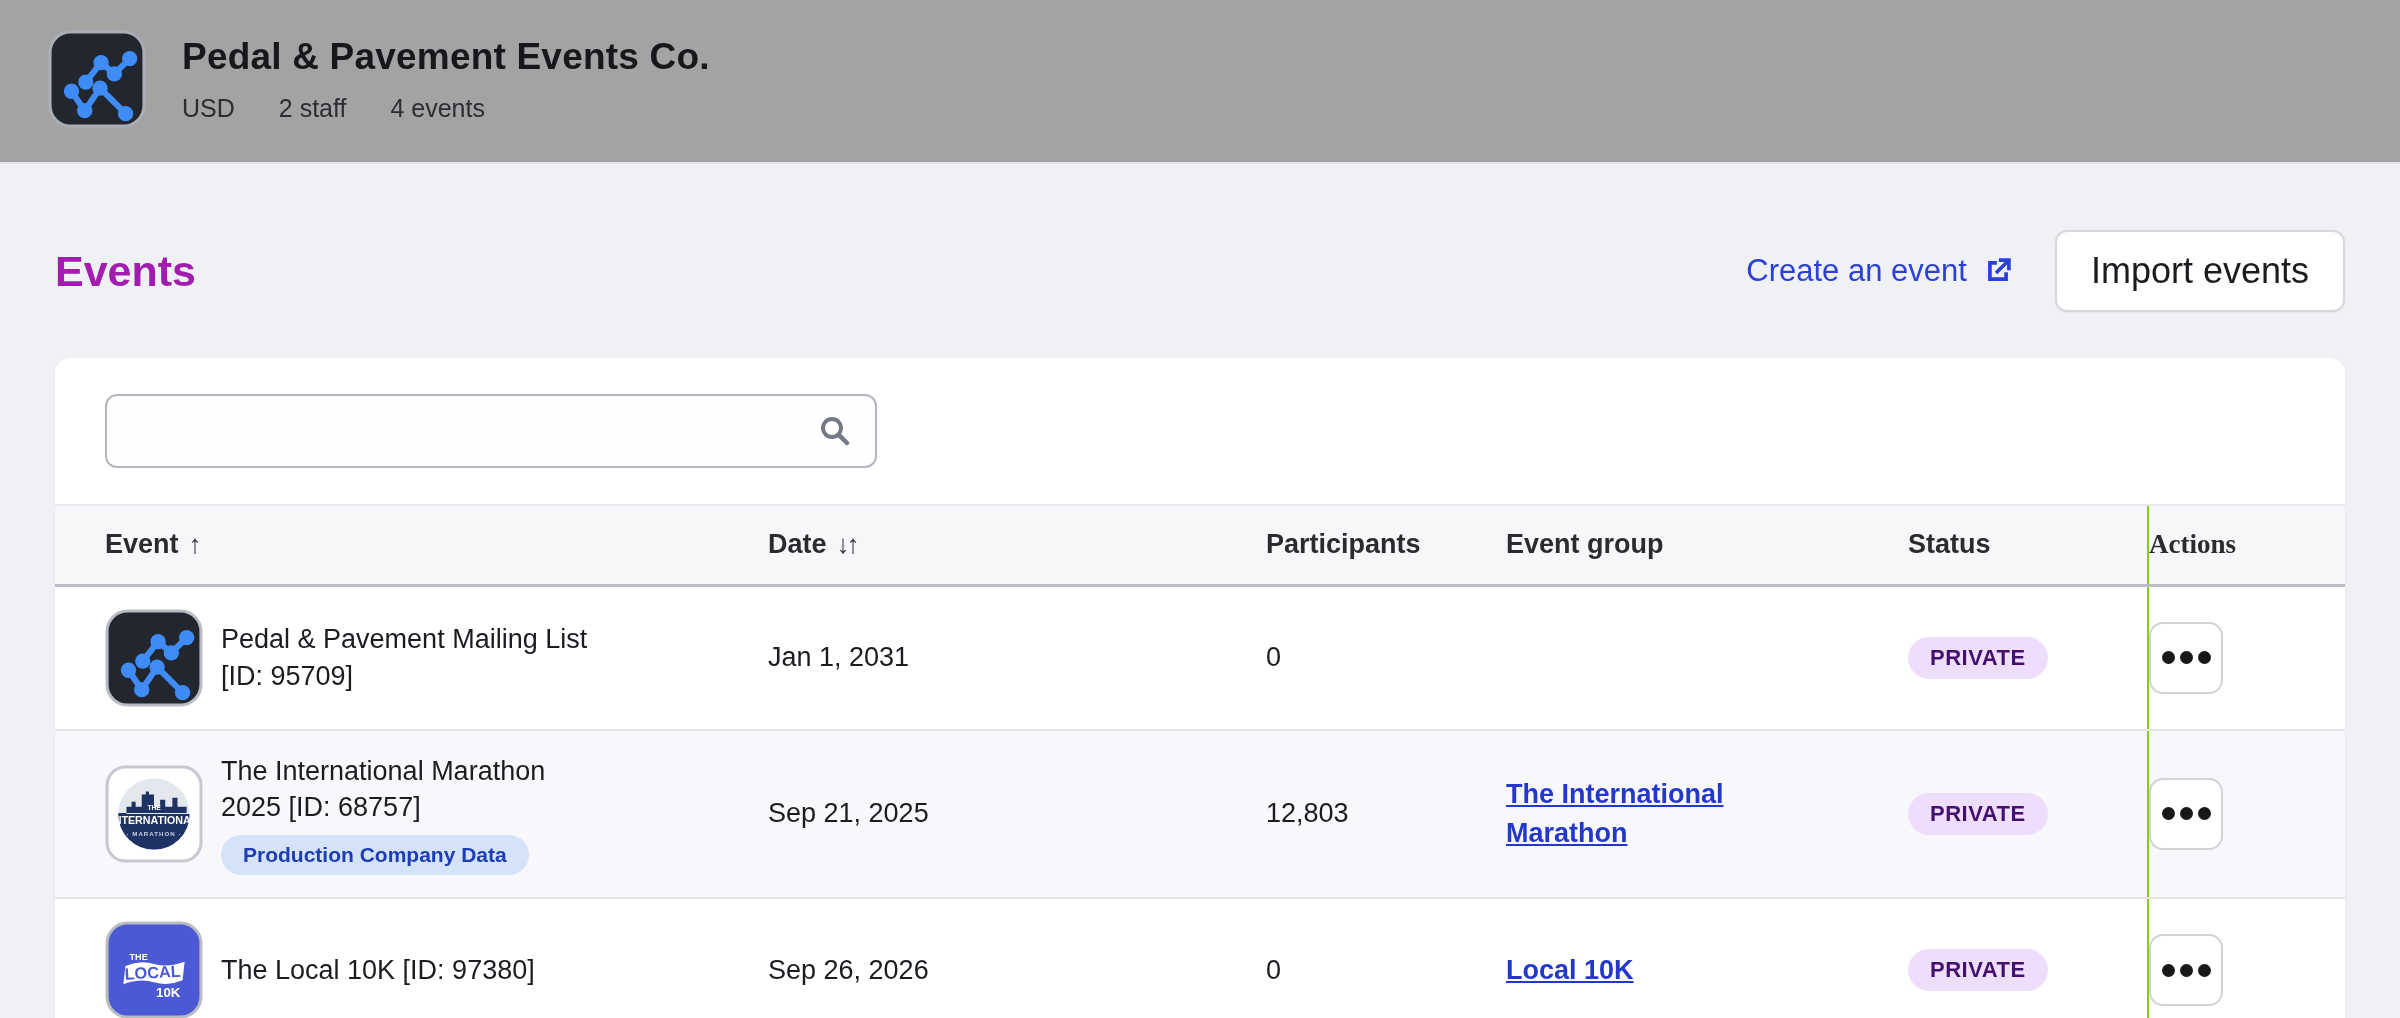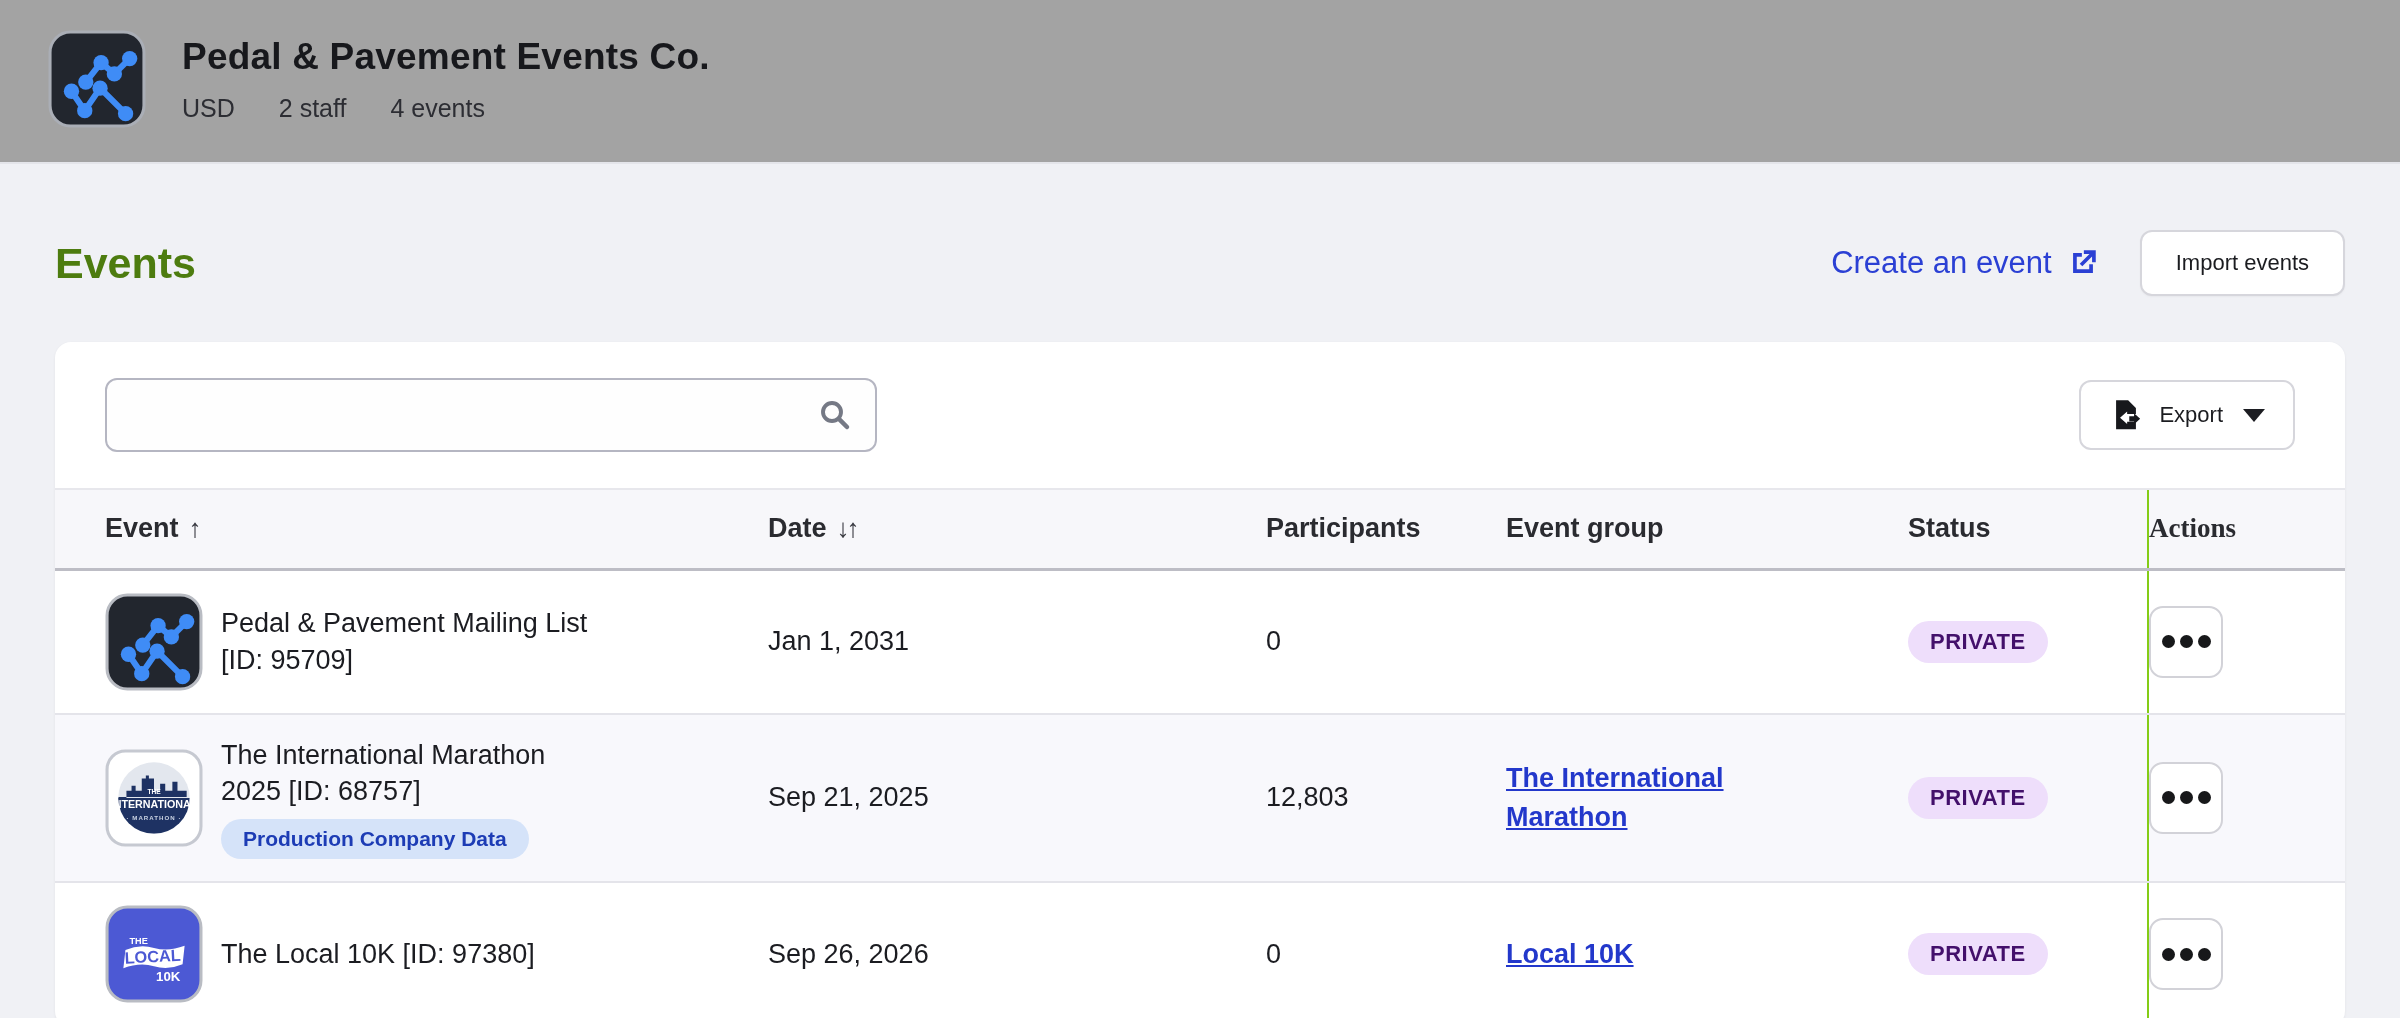--- a/index.html
+++ b/index.html
@@ -18,30 +18,30 @@
   }
   .applogo { width:98px; height:98px; flex:0 0 auto; }
   .company-title { font-size:37px; font-weight:700; color:#17181c; letter-spacing:.2px; }
   .company-meta { margin-top:16px; font-size:25px; color:#2c2d33; display:flex; gap:44px; }
   
   .content { padding:0 55px; }
   .page-head {
     margin-top:66px; margin-bottom:46px;
     display:flex; align-items:center; justify-content:space-between;
   }
-  .page-title { font-size:43px; font-weight:700; color:#4d7c0f; }
+  .page-title { font-size:43px; font-weight:700; color:#a21caf; }
   .head-actions { display:flex; align-items:center; gap:40px; }
   .create-link {
     display:flex; align-items:center; gap:14px;
     color:#2b40d4; font-size:31px; font-weight:500;
     text-decoration:none; cursor:pointer;
   }
   .btn {
     background:#ffffff; border:2px solid #d6d6dc; border-radius:12px;
-    font-family:inherit; font-size:22px; color:#1b1c20;
+    font-family:inherit; font-size:36px; color:#1b1c20;
     cursor:pointer; display:inline-flex; align-items:center;
   }
   .btn-import { padding:18px 34px; box-shadow:0 1px 2px rgba(0,0,0,.04); }
   
   .card {
     background:#ffffff; border-radius:16px;
     box-shadow:0 1px 3px rgba(20,20,40,.06);
     overflow:hidden;
   }
   .card-toolbar {
@@ -155,28 +155,20 @@
   <section class="card">
 
     <div class="card-toolbar">
       <div class="search-wrap">
         <input class="search-input" type="text" placeholder="" style="">
         <svg class="search-glyph" width="36" height="36" viewBox="0 0 24 24">
           <circle cx="10" cy="10" r="6" fill="none" stroke="#757985" stroke-width="2.6"></circle>
           <line x1="14.6" y1="14.6" x2="20" y2="20" stroke="#757985" stroke-width="3" stroke-linecap="round"></line>
         </svg>
       </div>
-      <button class="btn btn-export">
-        <svg width="34" height="34" viewBox="0 0 24 24">
-          <path d="M5 1.5h8.5L19 7v4.3h-6.2V9.6l-5 4.4 5 4.4v-1.7H19V22H5z" fill="#17181c"></path>
-          <path d="M14.3 12.8h3.4v-2l4.3 3.9-4.3 3.9v-2h-3.4z" fill="#17181c"></path>
-        </svg>
-        <span>Export</span>
-        <span class="caret-down"></span>
-      </button>
     </div>
 
     <table>
       <colgroup>
         <col class="c-event">
           <col class="c-date">
           <col class="c-part">
         <col class="c-group">
           <col class="c-status">
           <col class="c-actions">

